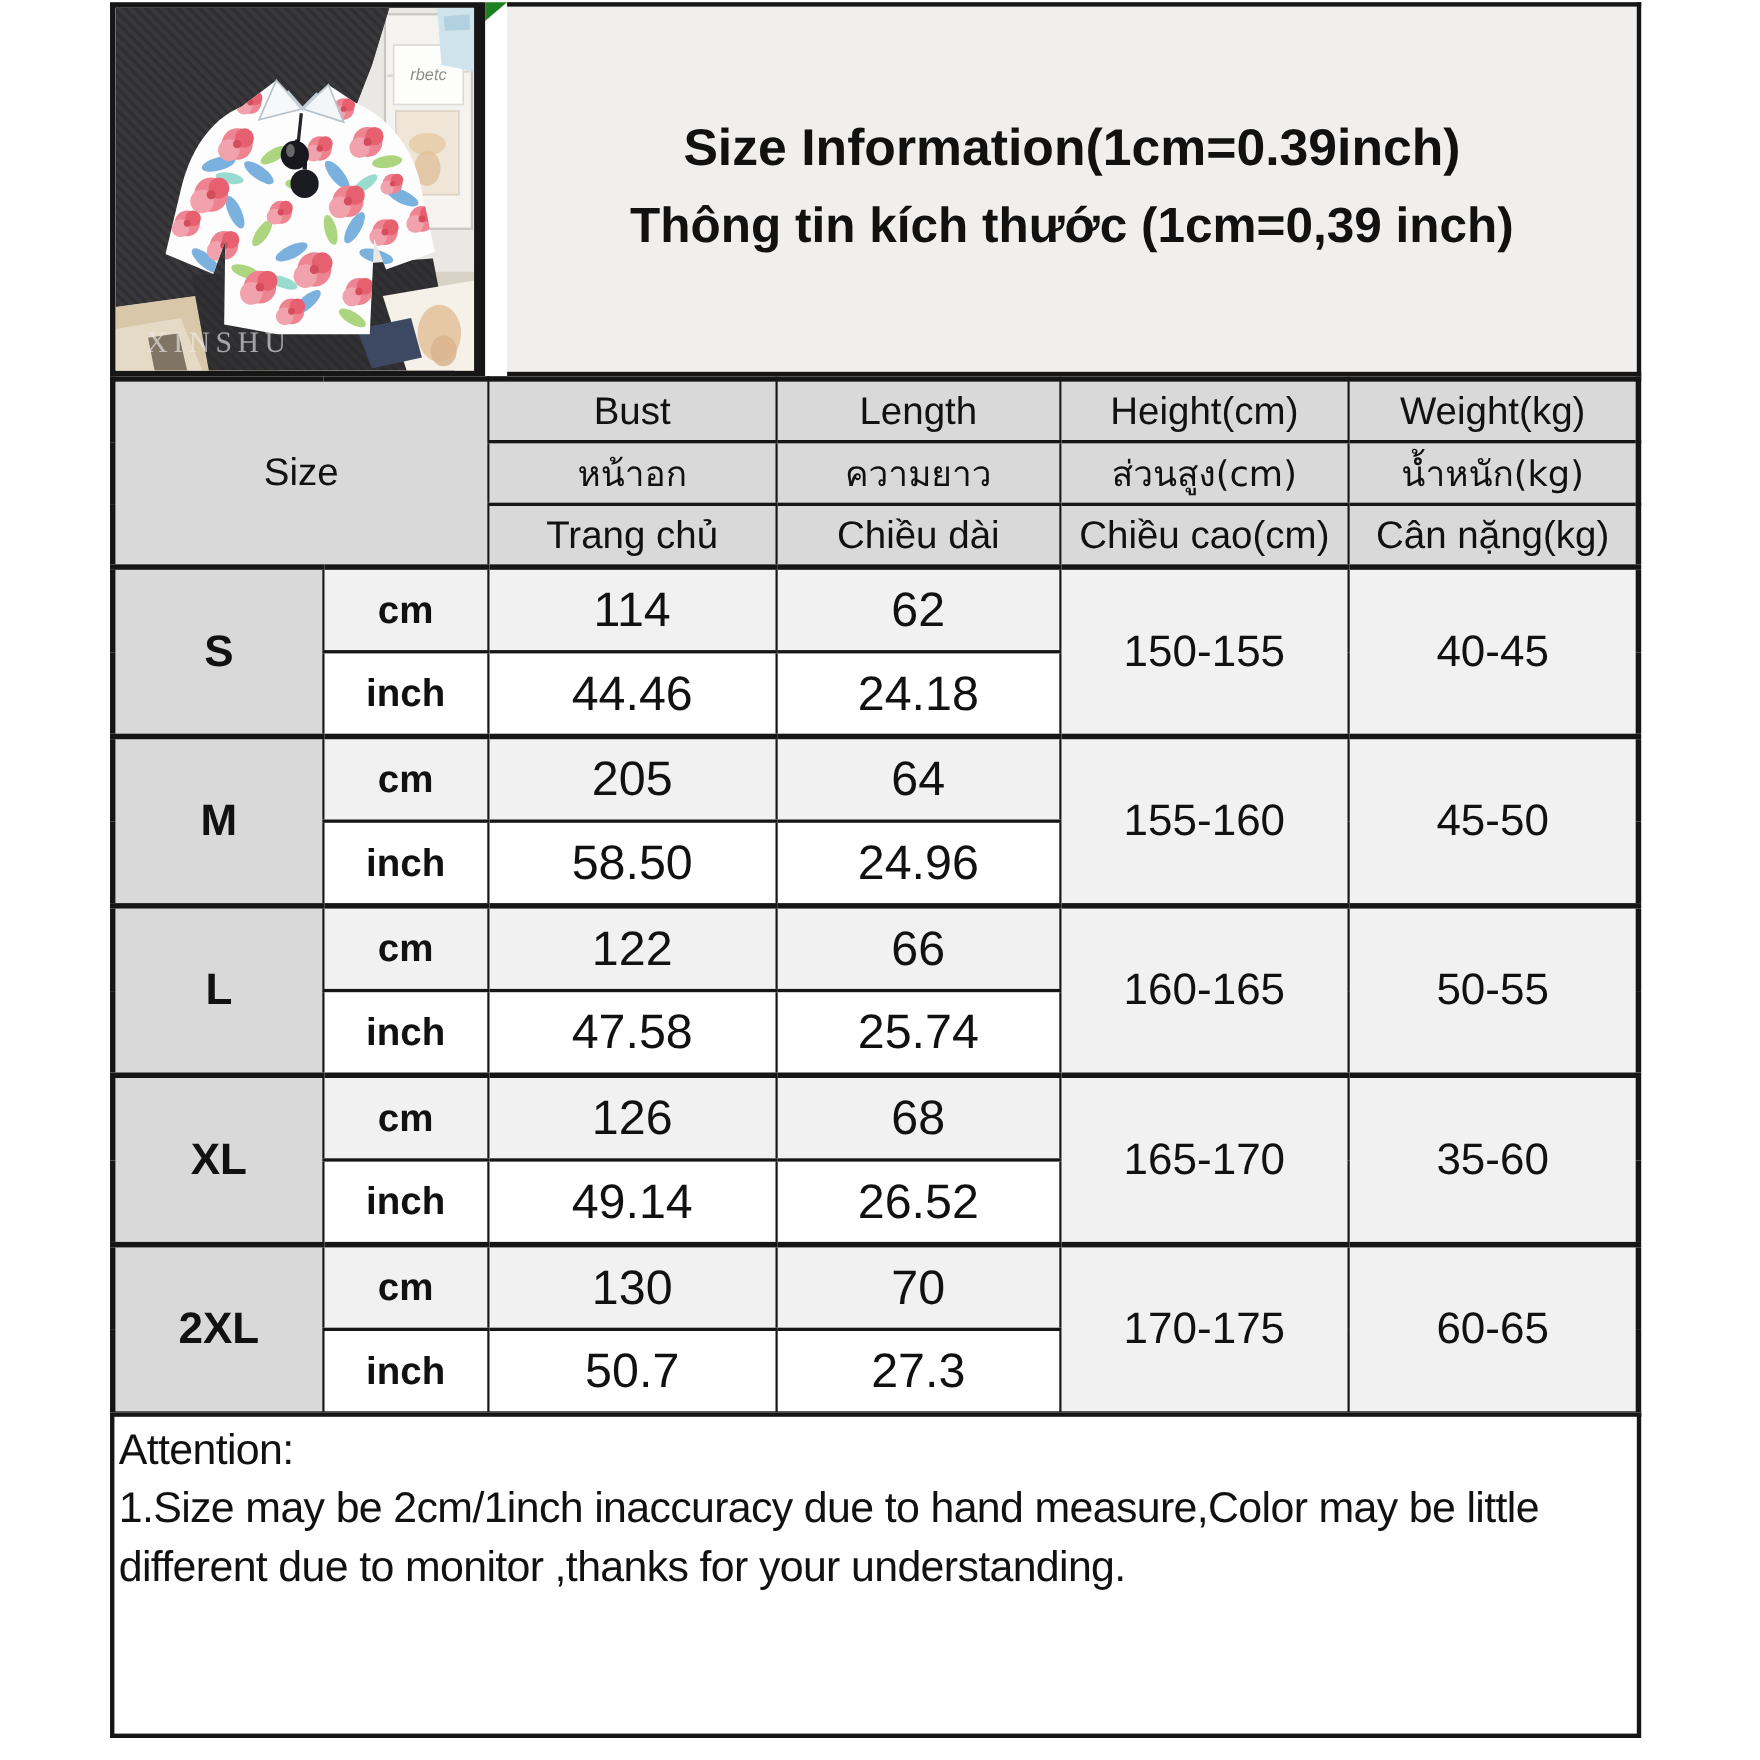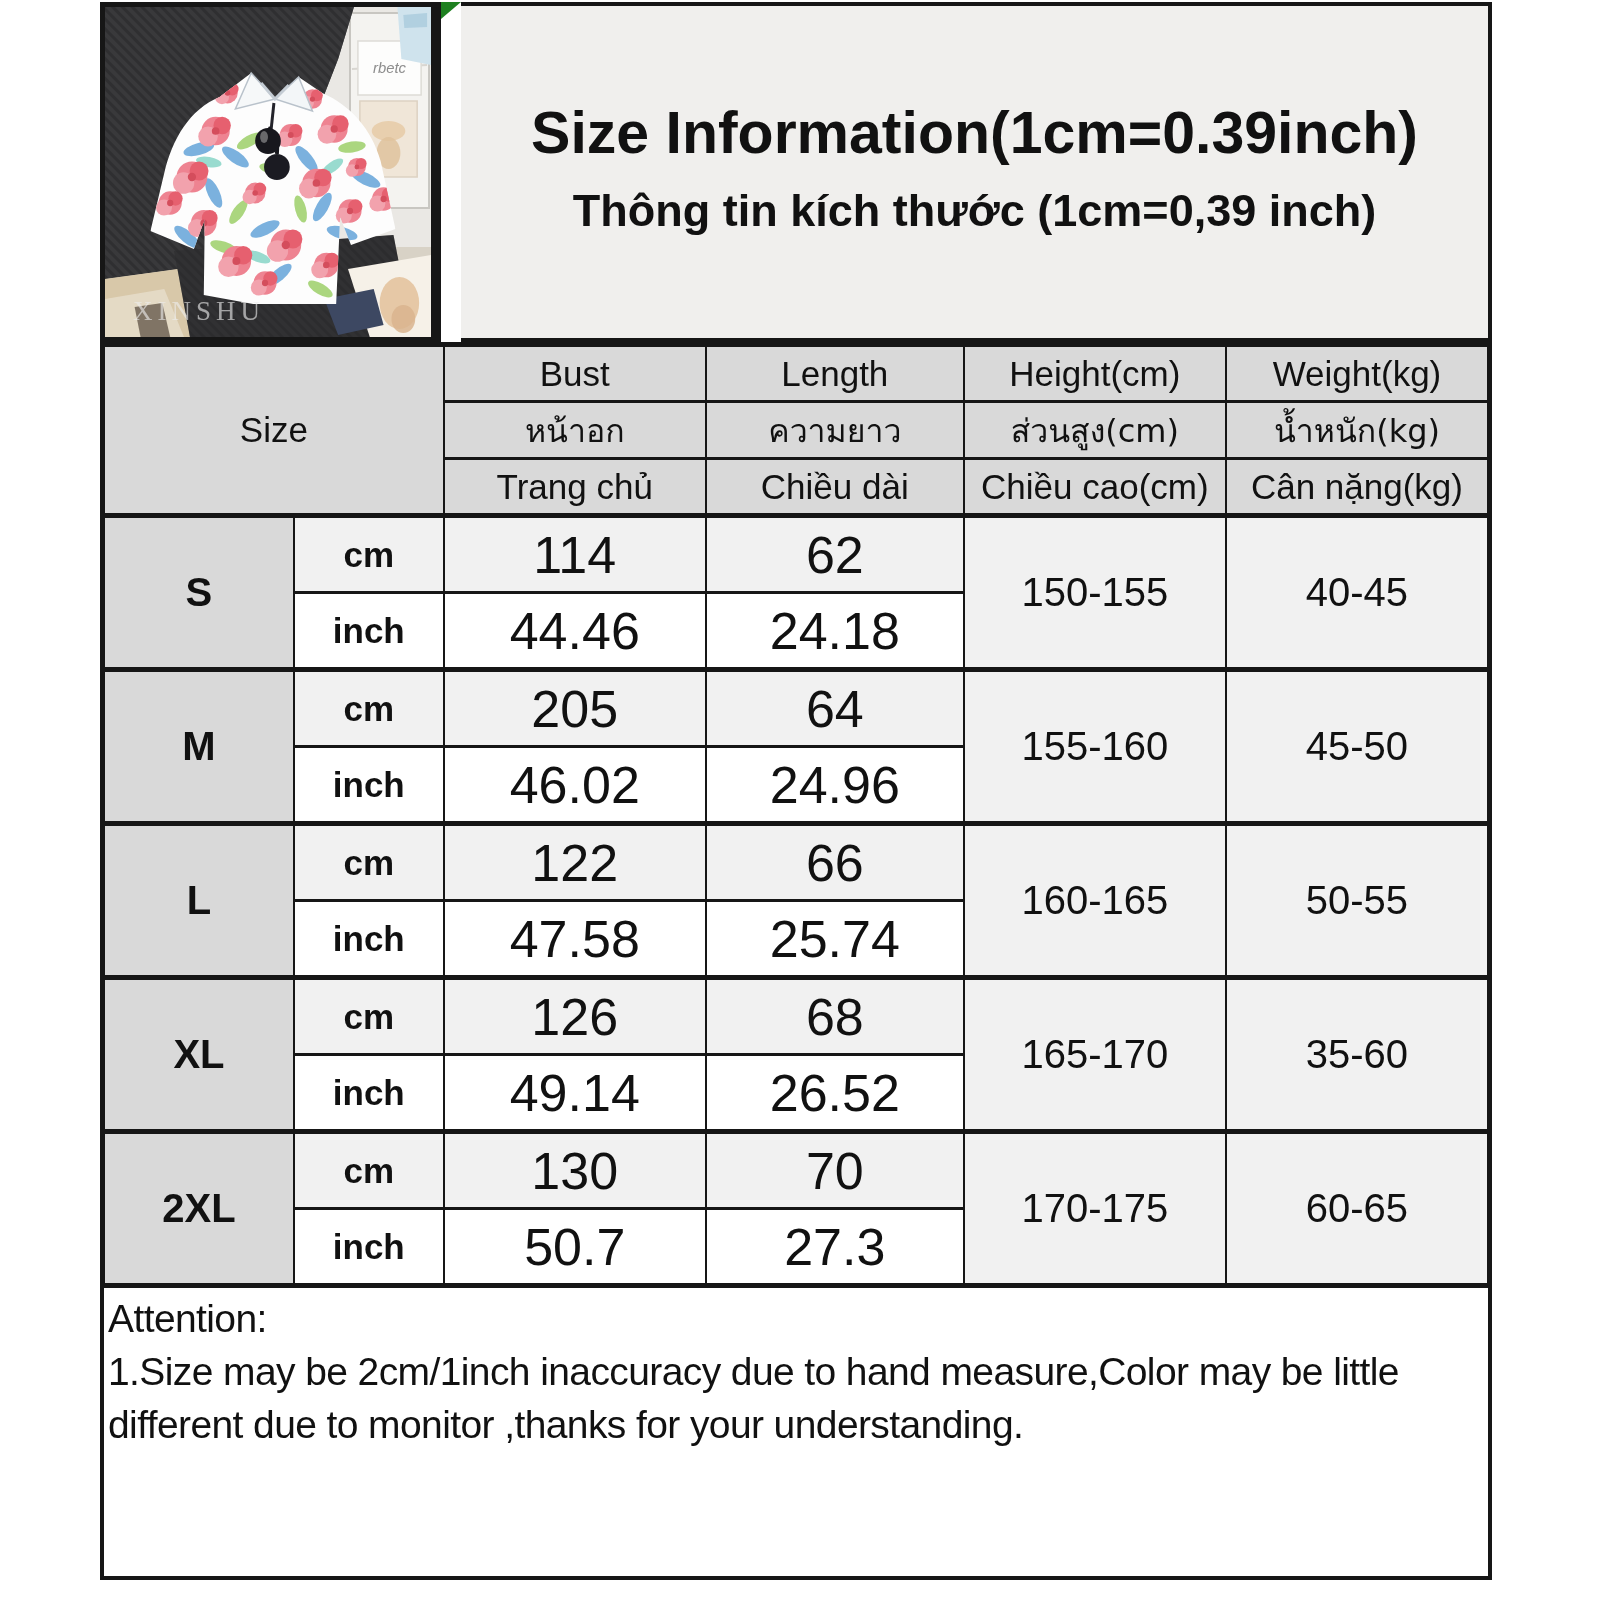--- a/index.html
+++ b/index.html
@@ -33,21 +33,21 @@
   .title-box {
     flex: 1;
     box-sizing: border-box;
     background: #f0efed;
     border: 4px solid #161616; border-left: none;
     display: flex; flex-direction: column;
     justify-content: center; align-items: center;
     gap: 18px;
     padding-bottom: 8px;
   }
-  .title-en { font-size: 59px; font-weight: bold; }
+  .title-en { font-size: 47px; font-weight: bold; }
   .title-th { font-size: 41px; font-weight: bold; font-family: "DejaVu Sans", sans-serif; }
   .title-vi { font-size: 45px; font-weight: bold; }
   .green-corner {
     position: absolute; left: 341px; top: 0;
     width: 0; height: 0;
     border-top: 17px solid #1e8020;
     border-right: 20px solid transparent;
     z-index: 6;
   }
 
@@ -69,21 +69,21 @@
   tr.hr td { background: #d9d9d9; font-weight: normal; font-size: 35px; }
   tr.h-th td { font-size: 32px; font-family: "DejaVu Sans", sans-serif; }
   td.size-cell {
     background: #d9d9d9;
     font-size: 60px; font-weight: bold;
   }
   tr.r-cm, tr.r-in { height: 77px; }
   tr.grp td { border-top-width: 5px; }
   td.lbl { background: #d9d9d9; font-weight: bold; font-size: 40px; }
   td.unit { font-weight: bold; font-size: 35px; }
-  td.val { font-size: 52px; font-weight: normal; }
+  td.val { font-size: 44px; font-weight: normal; }
   td.range { font-size: 40px; background: #f1f1f1; }
   tr.r-cm td.unit, tr.r-cm td.val { background: #f1f1f1; }
   tr.r-in td.unit, tr.r-in td.val { background: #ffffff; }
 
   
   .attention {
     box-sizing: border-box;
     border: 4px solid #161616;
     margin-top: -4px;
     height: 296px;
@@ -264,21 +264,21 @@
       <tr class="grp r-cm">
         <td class="lbl" rowspan="2">M</td>
         <td class="unit">cm</td>
         <td class="val">205</td>
         <td class="val">64</td>
         <td class="range" rowspan="2">155-160</td>
         <td class="range" rowspan="2">45-50</td>
       </tr>
       <tr class="r-in">
         <td class="unit">inch</td>
-        <td class="val">46.02</td>
+        <td class="val">58.50</td>
         <td class="val">24.96</td>
       </tr>
 
       <tr class="grp r-cm">
         <td class="lbl" rowspan="2">L</td>
         <td class="unit">cm</td>
         <td class="val">122</td>
         <td class="val">66</td>
         <td class="range" rowspan="2">160-165</td>
         <td class="range" rowspan="2">50-55</td>

